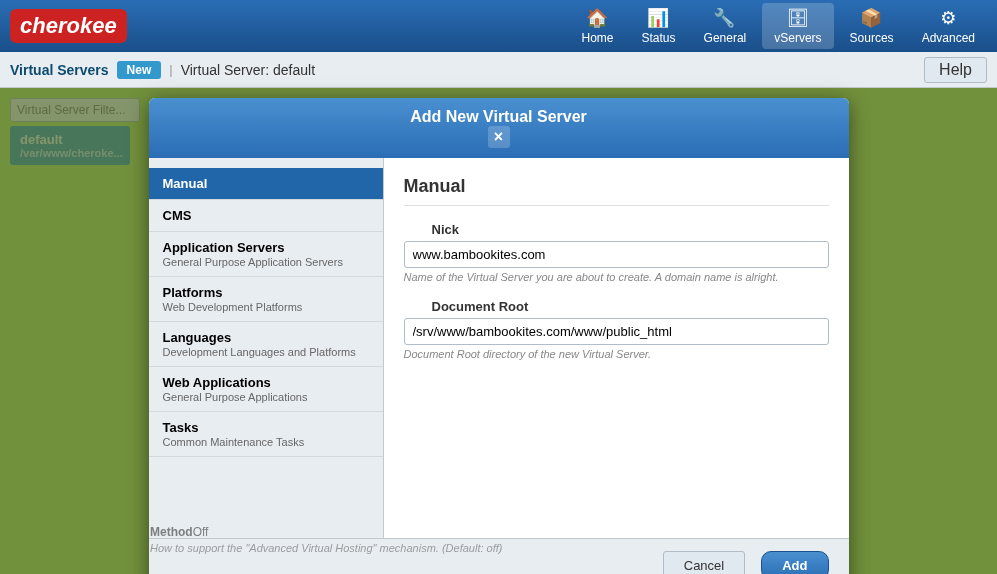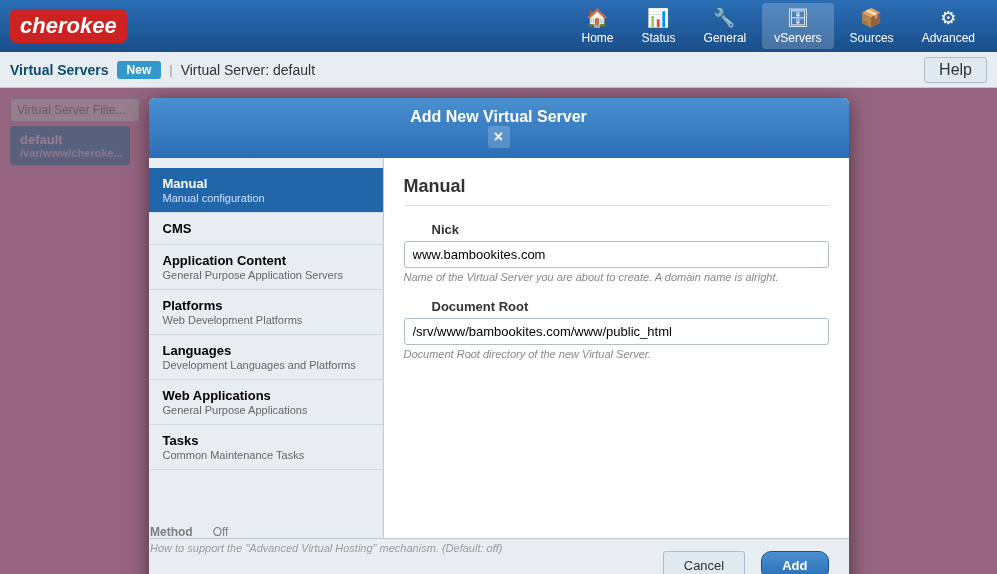--- a/index.html
+++ b/index.html
@@ -75,21 +75,21 @@
       border: 1px solid #b0bcc8;
       color: #333;
       padding: 3px 14px;
       border-radius: 3px;
       cursor: pointer;
       font-size: 16px;
     }
 
     
     .main-content {
-      background: #f9a8d4;
+      background: #bef264;
       padding: 10px;
       position: relative;
     }
 
     
     .sidebar-item-default {
       background: #3399cc;
       color: white;
       padding: 6px 10px;
       border-radius: 3px;
@@ -244,21 +244,21 @@
 
     
     .bg-content {
       padding: 10px;
       color: #555;
       font-size: 12px;
     }
     .method-row {
       display: flex;
       align-items: flex-end;
-      gap: 20px;
+      gap: 0;
       margin-top: 0;
     }
     .method-label { font-weight: bold; color: #333; }
     .method-value { color: #333; }
     .method-hint { color: #666; font-size: 11px; font-style: italic; margin-top: 3px; }
   </style>
 </head>
 <body>
 
 <div class="top-nav">
@@ -320,27 +320,26 @@
       <div class="modal-header">
         <span>Add New Virtual Server</span>
         <button class="modal-close">×</button>
       </div>
 
       <div class="modal-body">
 
         <div class="modal-left">
           <div class="category-item active">
             <div class="cat-title">Manual</div>
-            <div class="cat-sub">Manual configuration</div>
           </div>
           <div class="category-item">
             <div class="cat-title">CMS</div>
           </div>
           <div class="category-item">
-            <div class="cat-title">Application Content</div>
+            <div class="cat-title">Application Servers</div>
             <div class="cat-sub">General Purpose Application Servers</div>
           </div>
           <div class="category-item">
             <div class="cat-title">Platforms</div>
             <div class="cat-sub">Web Development Platforms</div>
           </div>
           <div class="category-item">
             <div class="cat-title">Languages</div>
             <div class="cat-sub">Development Languages and Platforms</div>
           </div>

